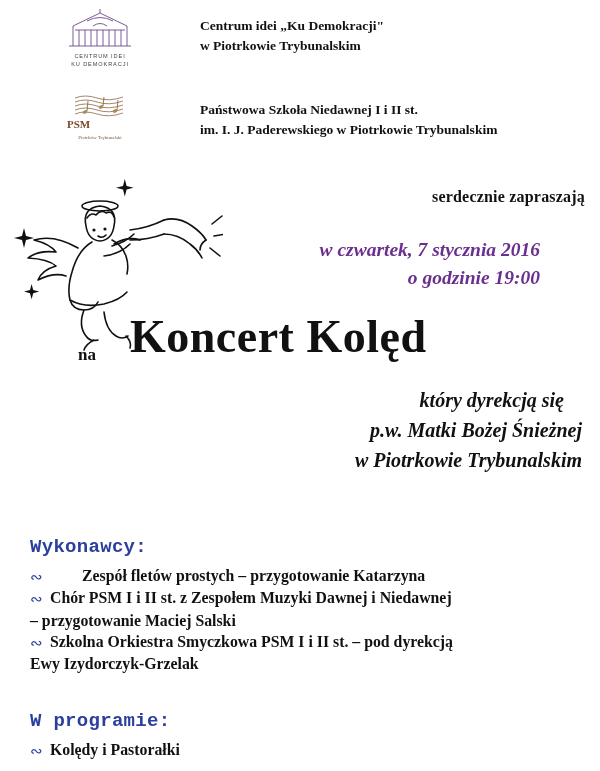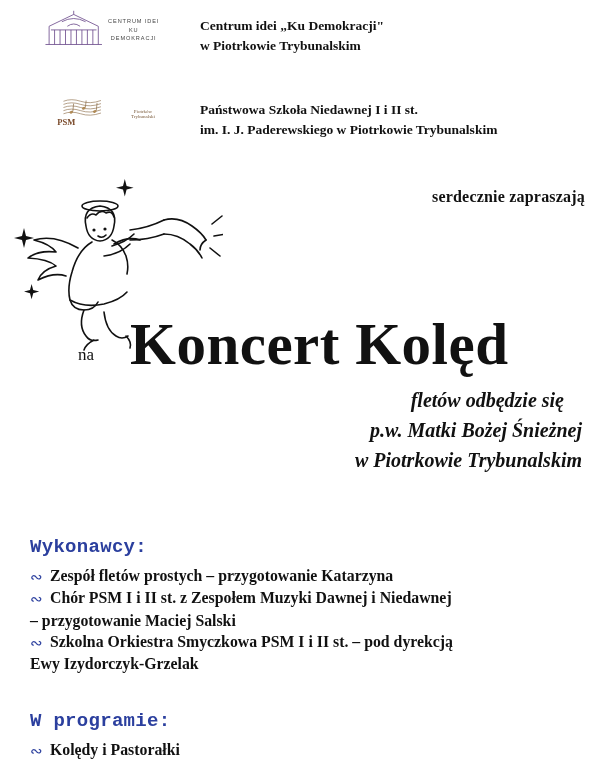--- a/index.html
+++ b/index.html
@@ -28,21 +28,21 @@
     display: flex;
     align-items: flex-start;
   }
   .org-row-1 { top: 8px; left: 40px; }
   .org-row-2 { top: 92px; left: 40px; }
 
   .logo-box {
     width: 120px;
     flex: 0 0 120px;
     display: flex;
-    flex-direction: row;
+    flex-direction: column;
     align-items: center;
     justify-content: flex-start;
   }
 
   .org-text {
     margin-left: 40px;
     font-family: "Liberation Serif", serif;
     font-weight: bold;
     font-size: 13.5px;
     line-height: 1.45;
@@ -96,30 +96,30 @@
     font-size: 19.5px;
     line-height: 1.45;
   }
 
   
   .na-word {
     position: absolute;
     top: 345px;
     left: 78px;
     font-size: 17px;
-    font-weight: normal;
+    font-weight: bold;
     color: #111;
   }
 
   
   .title {
     position: absolute;
     top: 310px;
     left: 130px;
-    font-size: 59px;
+    font-size: 46px;
     font-weight: bold;
     letter-spacing: 0.5px;
     color: #111;
   }
 
   
   .location {
     position: absolute;
     top: 385px;
     left: 0;
@@ -166,20 +166,21 @@
     line-height: 1.35;
     padding-top: 1px;
   }
   .item-text {
     flex: 1 1 auto;
     font-weight: bold;
   }
   .item-text .justify {
     display: block;
     text-align: justify;
+    margin-left: 32px;
   }
 
   .cont-line {
     font-size: 15.8px;
     font-weight: bold;
     line-height: 1.3;
     color: #111;
     margin-bottom: 1px;
   }
 
@@ -292,27 +293,31 @@
       <g fill="#111">
         <path d="M14 58 l2 -8 l2 8 l8 2 l-8 2 l-2 8 l-2 -8 l-8 -2 z"></path>
         <path d="M22 112 l1.6 -6 l1.6 6 l6 1.6 l-6 1.6 l-1.6 6 l-1.6 -6 l-6 -1.6 z"></path>
         <path d="M115 8 l1.8 -7 l1.8 7 l7 1.8 l-7 1.8 l-1.8 7 l-1.8 -7 l-7 -1.8 z"></path>
       </g>
     </svg>
   </div>
 
   <div class="invite">serdecznie zapraszają</div>
 
+  <div class="date-block">
+    <div>w czwartek, 7 stycznia 2016</div>
+    <div>o godzinie 19:00</div>
+  </div>
 
   <div class="na-word">na</div>
 
   <div class="title">Koncert Kolęd</div>
 
   <div class="location">
-    <div class="l1">fletów odbędzie się</div>
+    <div class="l1">który dyrekcją się</div>
     <div>p.w. Matki Bożej Śnieżnej</div>
     <div>w Piotrkowie Trybunalskim</div>
   </div>
 
   <div class="section sec-performers">
     <div class="sec-heading">Wykonawcy:</div>
 
     <div class="item">
       <span class="bullet">∾</span>
       <span class="item-text">

